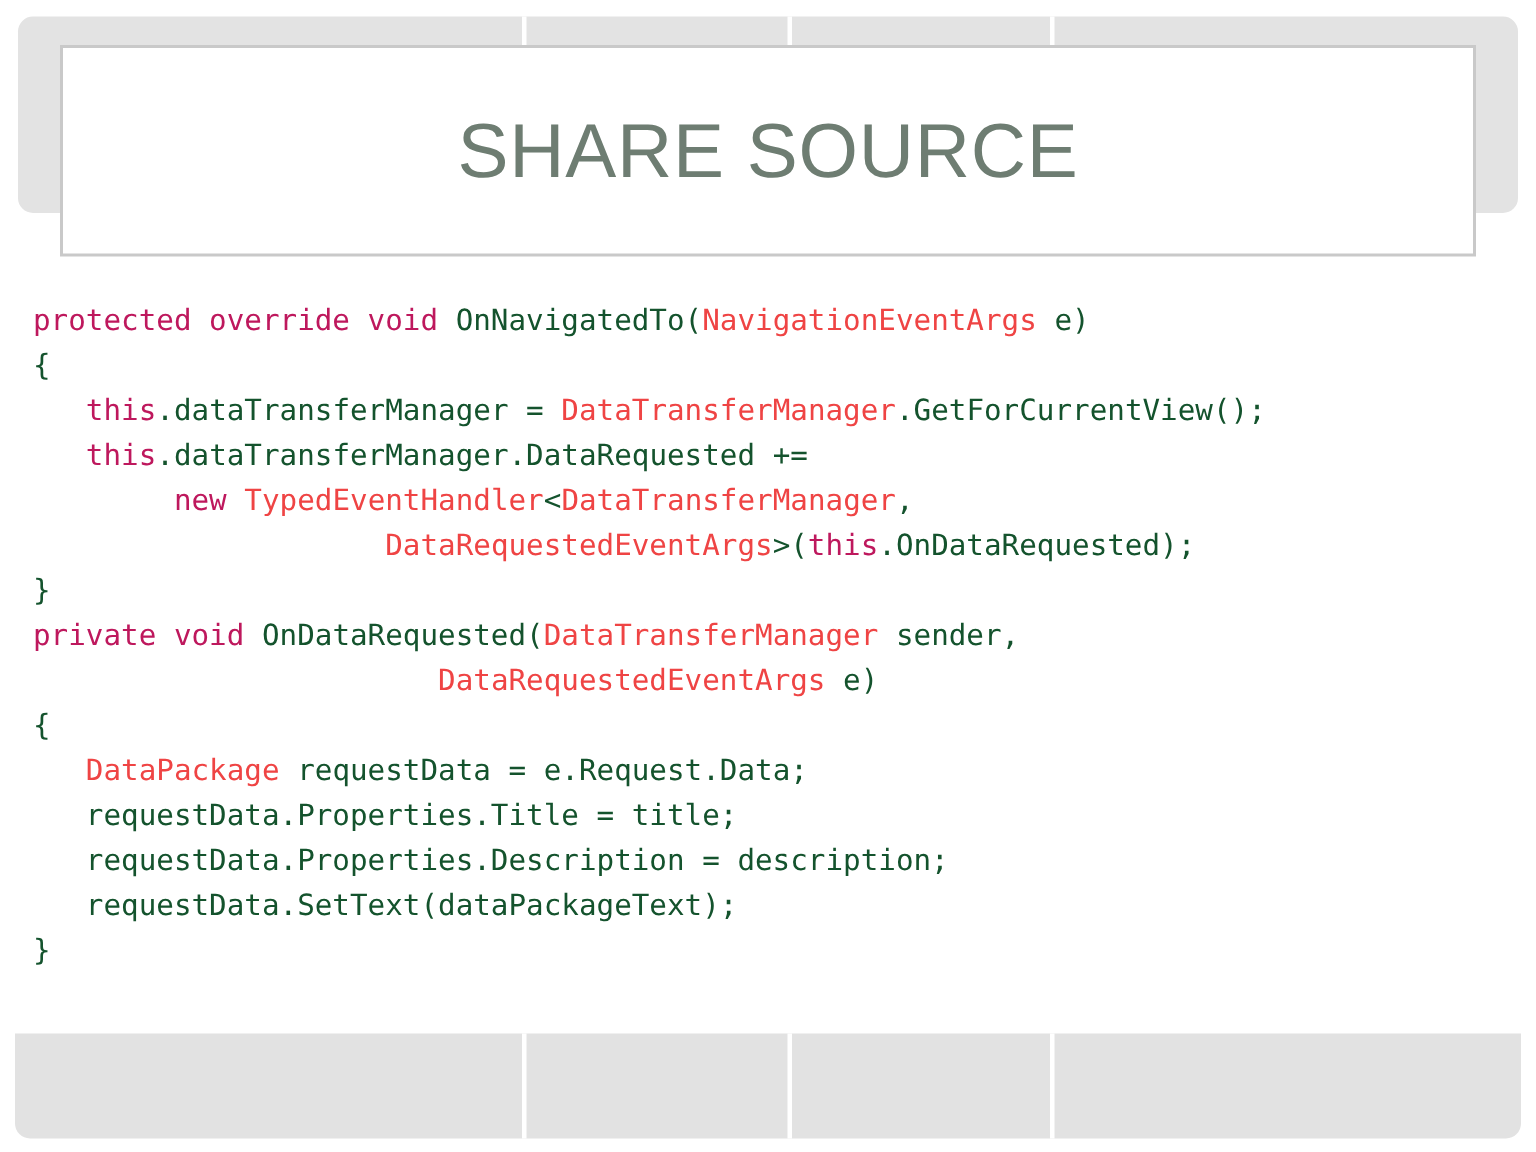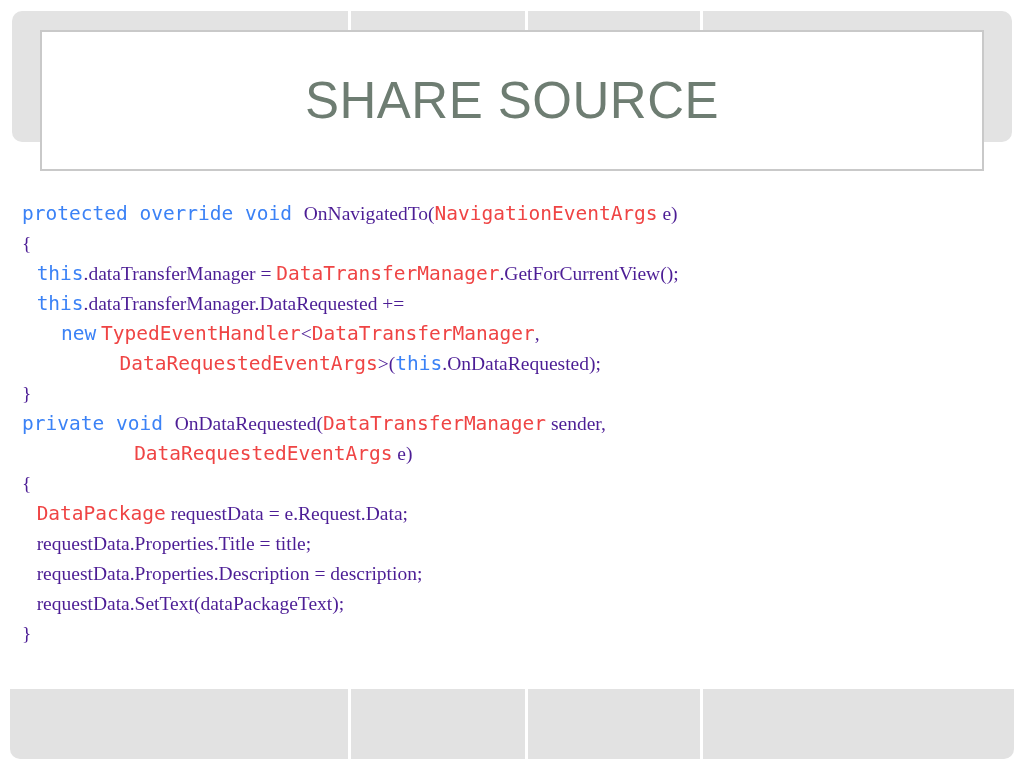--- a/index.html
+++ b/index.html
@@ -66,23 +66,23 @@
     font-family: "DejaVu Sans Mono", "Liberation Mono", monospace;
     font-size: 19.5px;
     line-height: 30px;
     color: #000000;
     white-space: pre;
   }
   #code-body .ln {
     white-space: pre;
     min-height: 30px;
   }
-  .kw   { color: #3b82f6; }   
+  .kw   { color: #be185d; }   
   .typ  { color: #ef4444; }   
-  .pln  { color: #4c1d95; font-family: Liberation Serif, serif; }   
+  .pln  { color: #14532d; }   
 
   
   #footer-strip {
     position: absolute;
     left: 10px;
     top: 689px;
     width: 1004px;
     height: 70px;
     background: #e2e2e2;
     border-bottom-left-radius: 10px;

